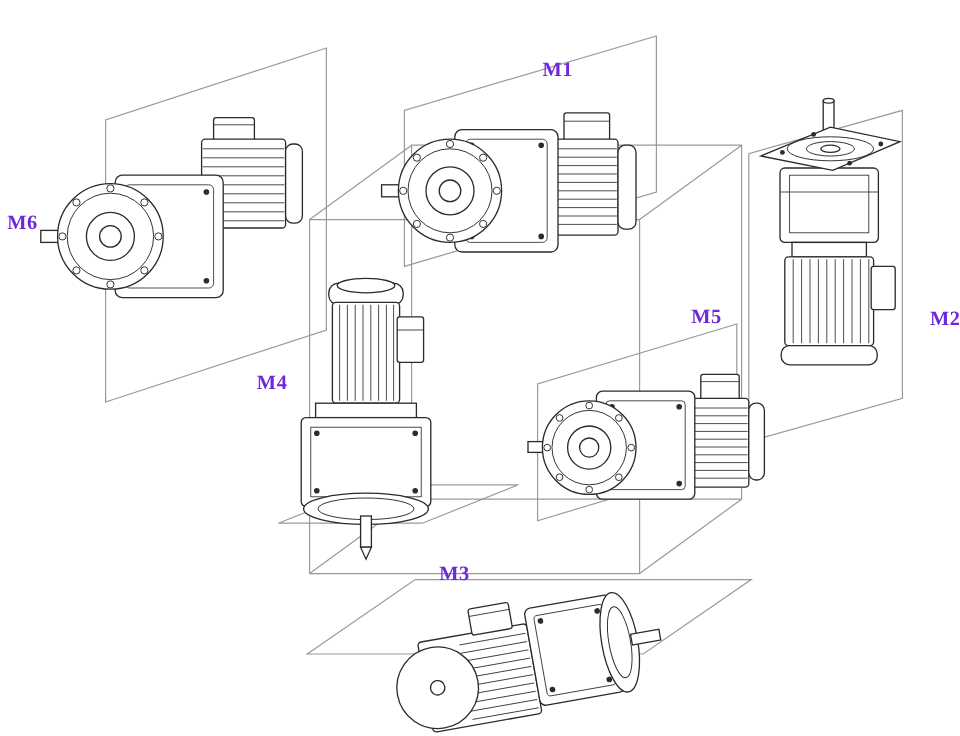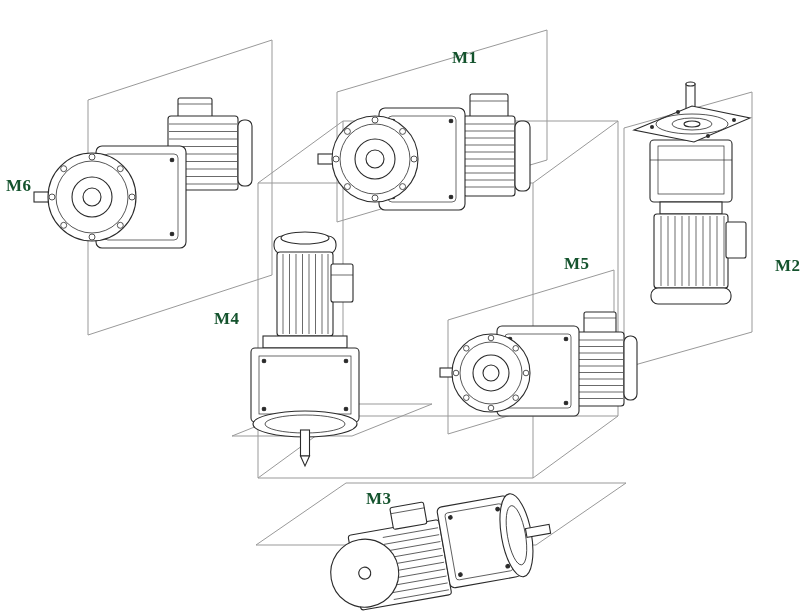--- a/index.html
+++ b/index.html
@@ -16,30 +16,30 @@
     overflow: hidden;
   }
   .drawing {
     position: absolute;
     left: 0;
     top: 0;
   }
   .pos-label {
     position: absolute;
     font: 700 17px "Liberation Serif", serif;
-    color: #14532d;
+    color: #6d28d9;
     letter-spacing: 0.5px;
     white-space: nowrap;
     user-select: none;
   }
   #label-m1 { left: 452px; top: 48px; }
   #label-m2 { left: 775px; top: 256px; }
-  #label-m3 { left: 366px; top: 489px; }
+  #label-m3 { left: 366px; top: 468px; }
   #label-m4 { left: 214px; top: 309px; text-align: right; }
-  #label-m5 { left: 564px; top: 254px; text-align: right; }
+  #label-m5 { left: 576px; top: 254px; text-align: right; }
   #label-m6 { left: 6px;   top: 176px; }
 </style>
 </head>
 <body>
 
 <div class="stage">
 
   <svg class="drawing" width="800" height="613" viewBox="0 0 800 613" xmlns="http://www.w3.org/2000/svg">
 
     <g stroke="#999" fill="none" stroke-width="1">

